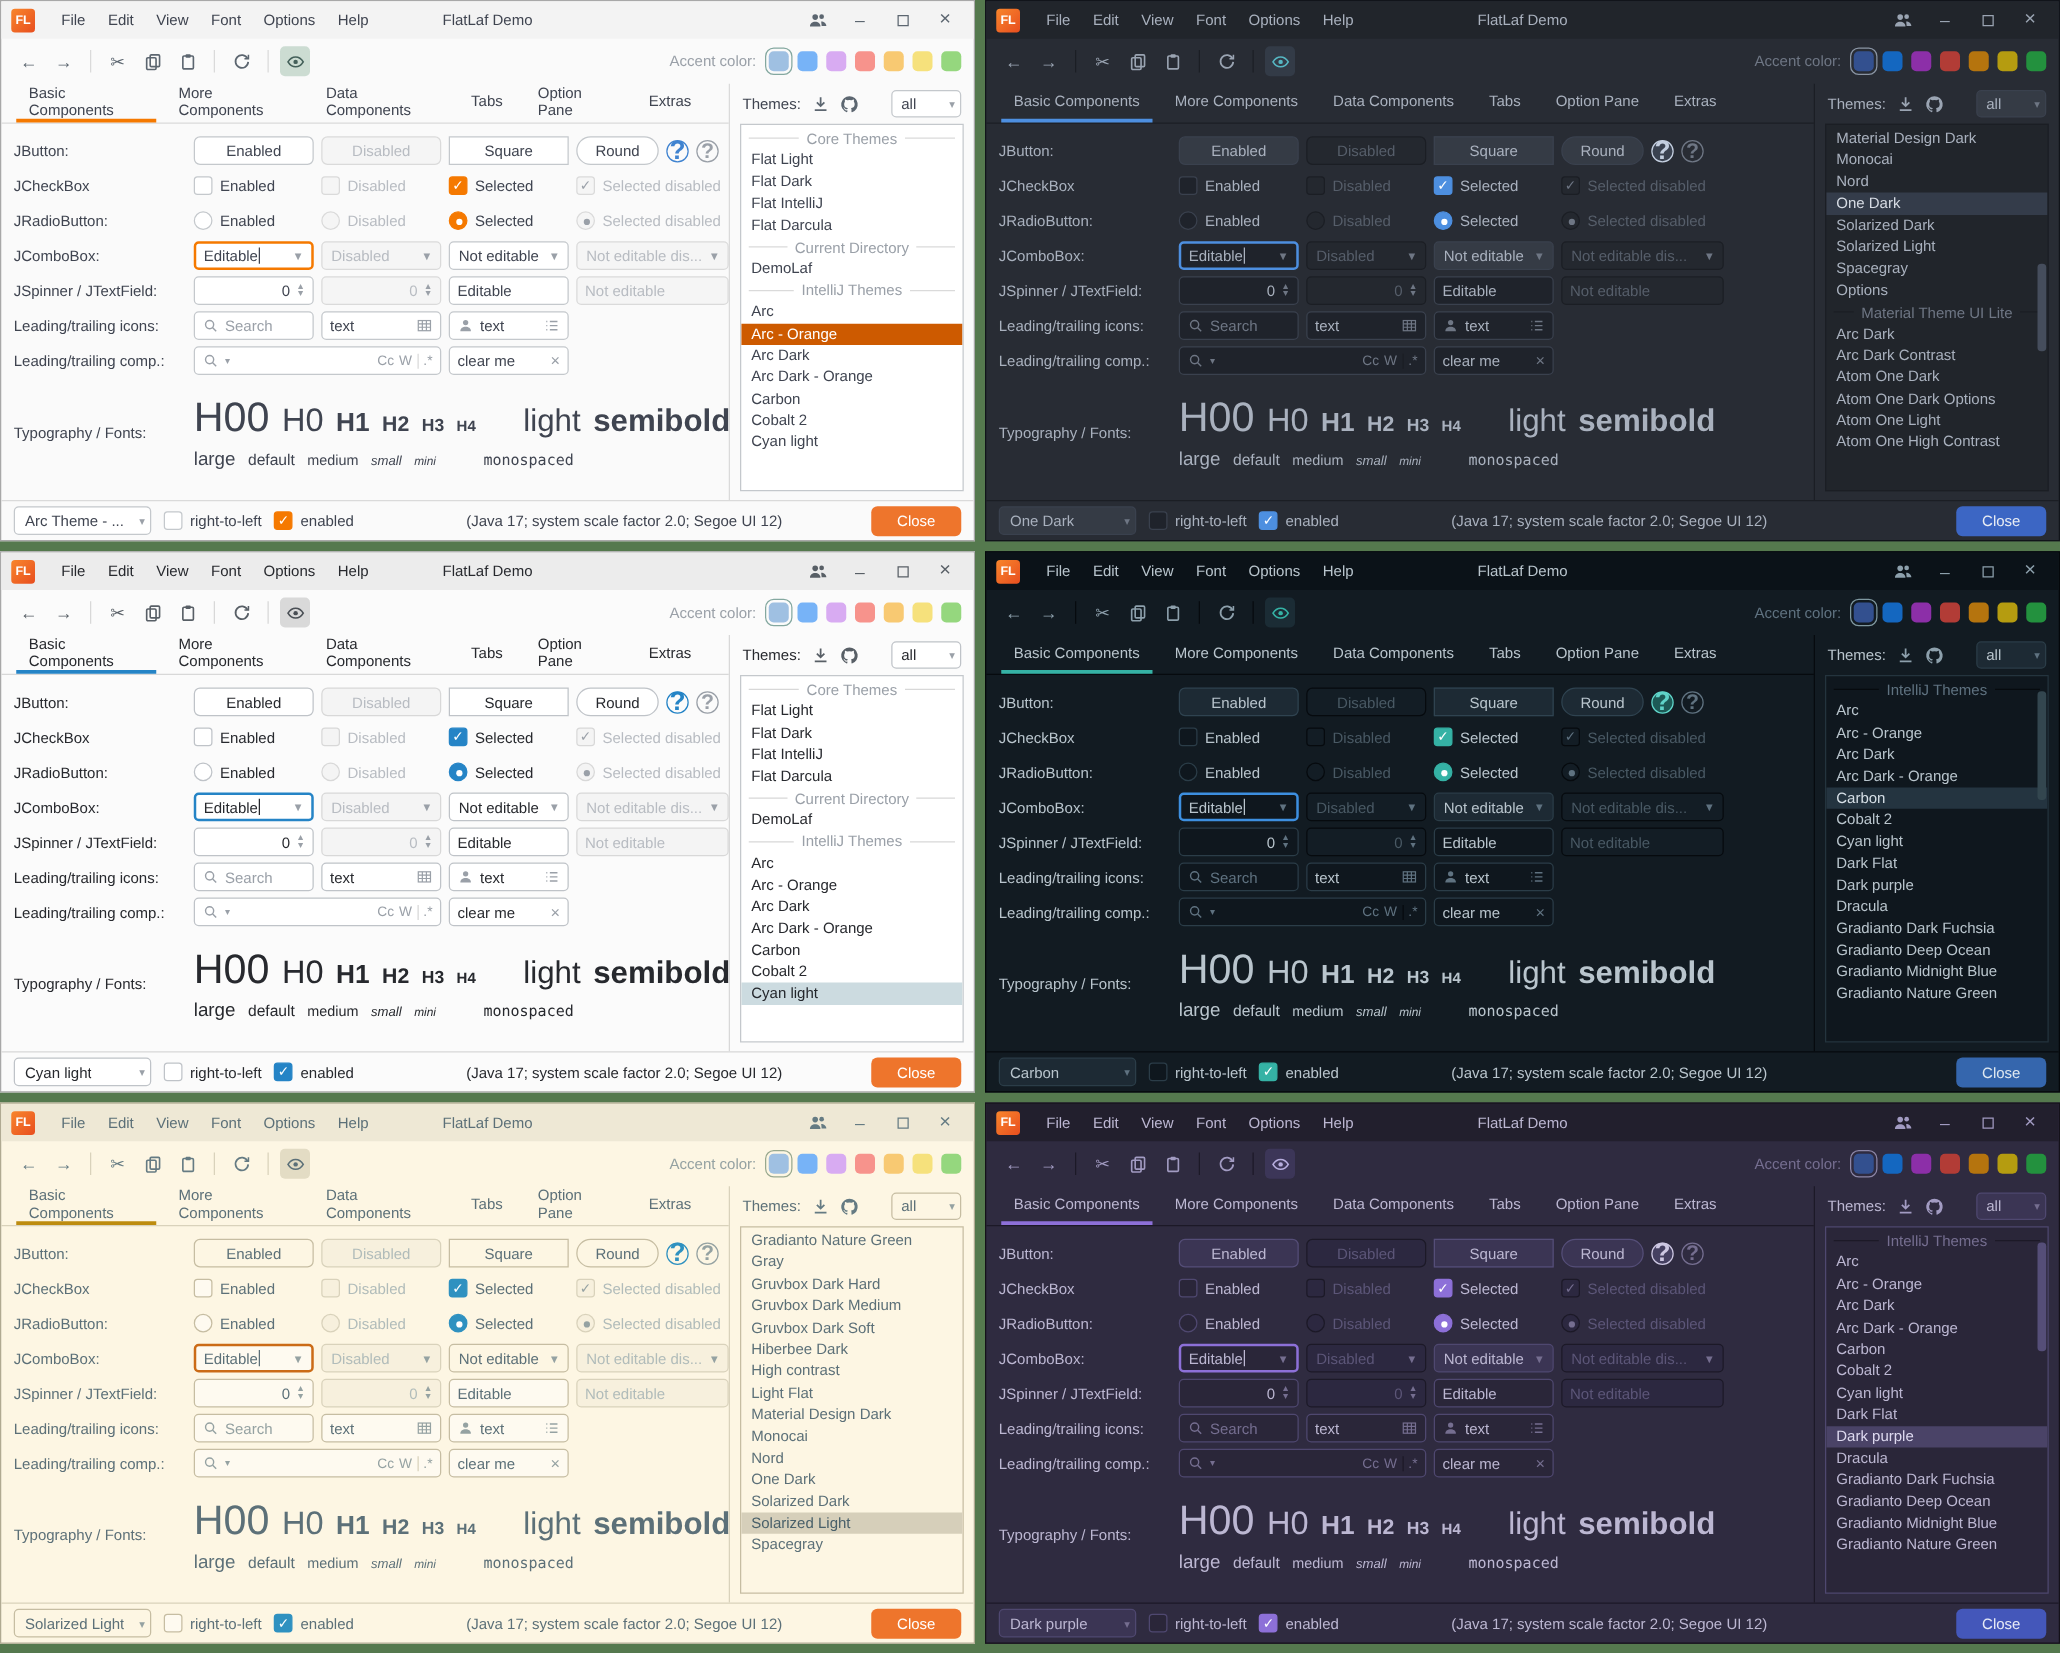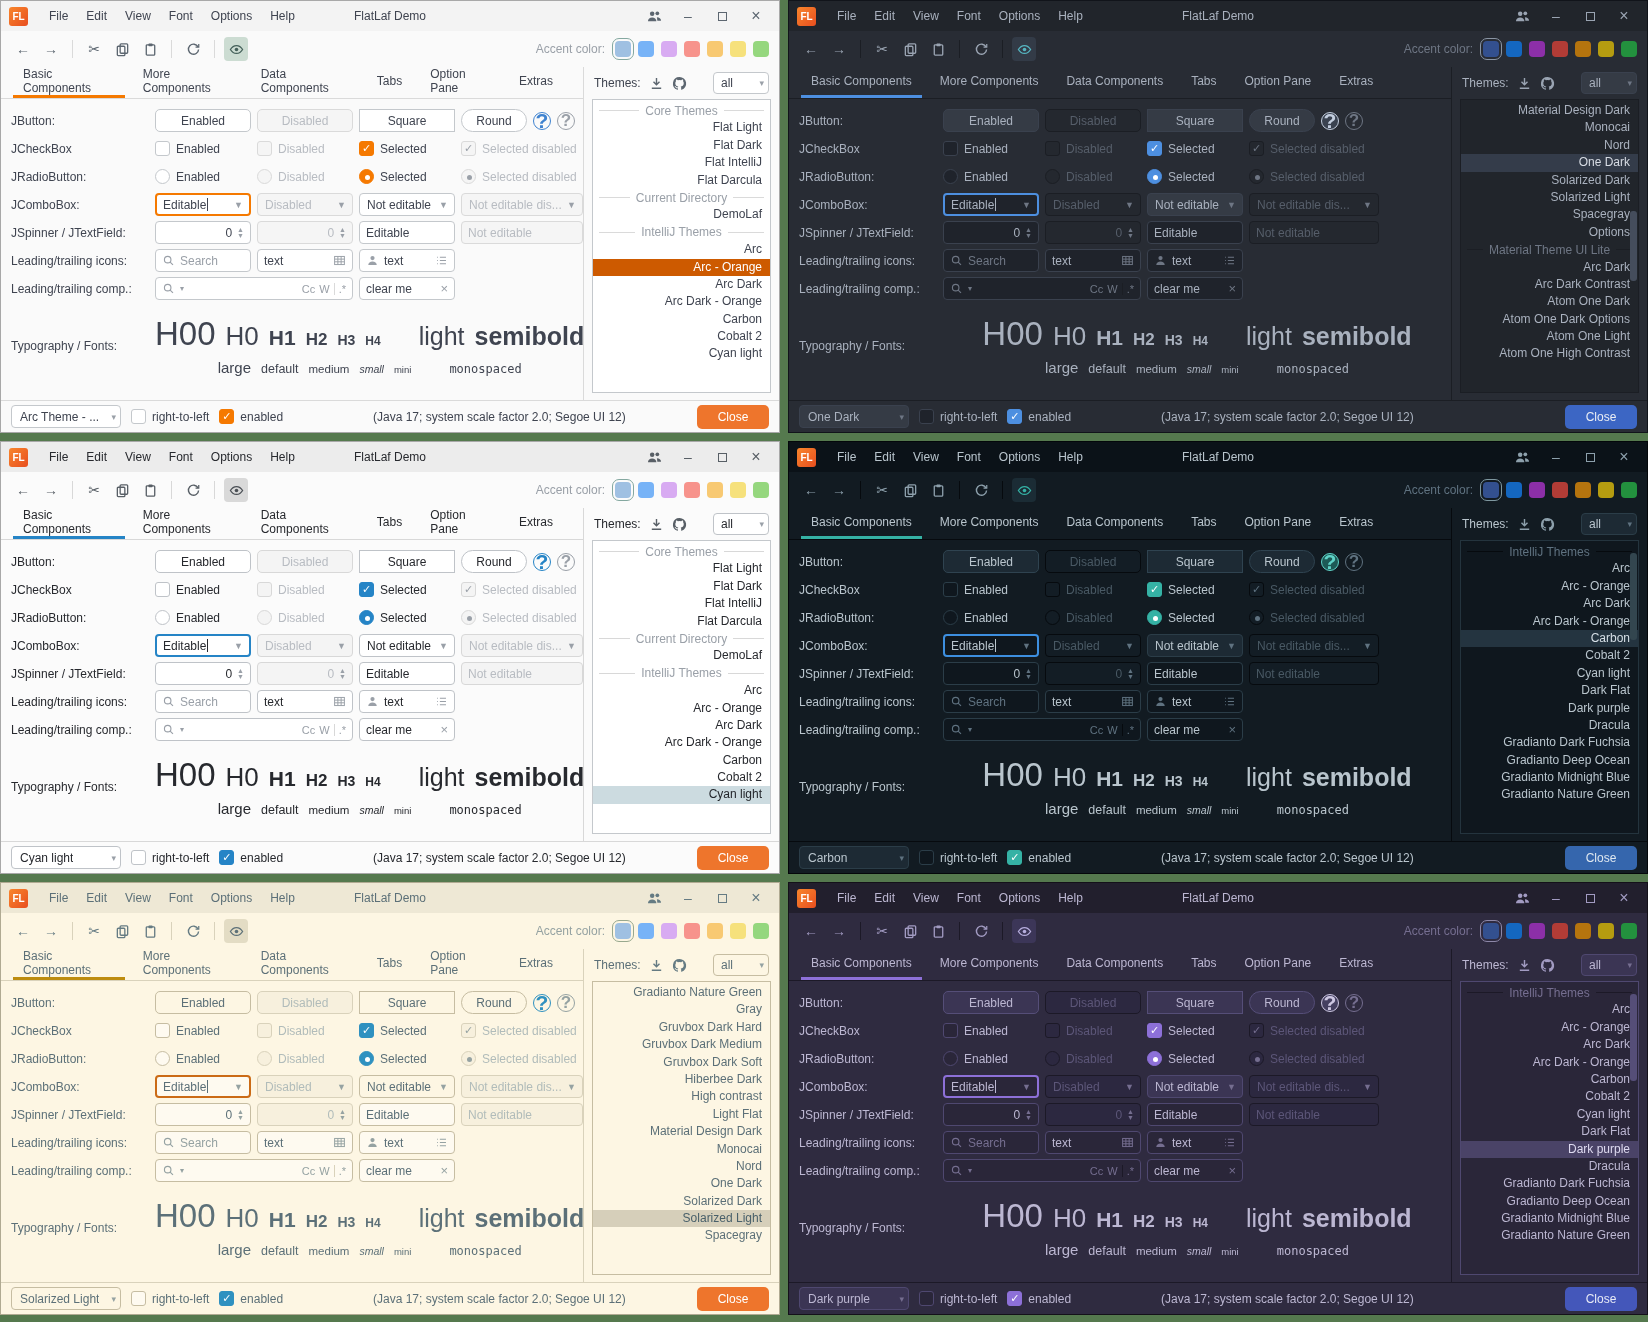--- a/index.html
+++ b/index.html
@@ -87,39 +87,39 @@
   .field .ficon { color:var(--muted); display:flex; flex:0 0 auto; }
   .field .ficon svg { width:13px; height:13px; }
   .spinner input { text-align:right; }
   .spin-arrows { display:flex; flex-direction:column; color:var(--muted); font-size:7px; line-height:6px; flex:0 0 auto; }
   .mini-arrow { font-size:8px; color:var(--muted); }
   .search-ops { margin-left:auto; display:flex; align-items:center; gap:4px; color:var(--muted); font-size:11px; flex:0 0 auto; }
   .search-ops .divider { width:1px; height:12px; background:var(--border); }
   .clear-x { margin-left:auto; color:var(--muted); font-size:13px; }
 
   .typo-row { display:grid; grid-template-columns:138px 1fr; column-gap:6px; margin-top:10px; }
-  .typo-body { display:flex; flex-direction:column; gap:6px;align-items:center; }
+  .typo-body { display:flex; flex-direction:column; gap:6px; }
   .typo-line1 { display:flex; align-items:baseline; gap:10px; }
   .h00{font-size:33px;} .h0{font-size:26px;} .h1{font-size:21px;font-weight:bold;} .h2{font-size:17px;font-weight:bold;}
   .h3{font-size:14px;font-weight:bold;} .h4{font-size:12px;font-weight:bold;}
   .wlight{font-size:25px;font-weight:300;margin-left:28px;} .wsemi{font-size:25px;font-weight:600;}
   .typo-line2 { display:flex; align-items:baseline; gap:10px; }
-  .slarge{font-size:15px;} .sdefault{font-size:12.5px;} .smedium{font-size:11.5px;} .ssmall{font-size:10.5px;font-style:italic;} .smini{font-size:9.5px;}
+  .slarge{font-size:15px;} .sdefault{font-size:12.5px;} .smedium{font-size:11.5px;} .ssmall{font-size:10.5px;font-style:italic;} .smini{font-size:9.5px;font-style:italic;}
   .smono{font-family:"DejaVu Sans Mono",monospace;font-size:12px;margin-left:28px;}
 
   
   .themes { flex:0 0 196px; border-left:1px solid var(--border); display:flex; flex-direction:column; padding:0 8px; }
   .theader { height:32px; flex:0 0 32px; display:flex; align-items:center; gap:8px; padding:0 2px; }
   .theader .tlabel { color:var(--text); }
   .ticon { color:var(--icon); display:flex; }
   .ticon svg { width:15px; height:15px; }
   .all-combo { margin-left:auto; width:56px; height:22px; display:flex; align-items:center; padding:0 4px 0 7px;
                border:1px solid var(--fieldBorder); border-radius:4px; background:var(--buttonBg); }
   .all-combo .arrow { margin-left:auto; font-size:9px; color:var(--muted); }
-  .tlist-wrap { position:relative; flex:1; border:1px solid var(--listBorder); background:var(--listBg); margin-bottom:7px; overflow:hidden;text-align:right; }
+  .tlist-wrap { position:relative; flex:1; border:1px solid var(--listBorder); background:var(--listBg); margin-bottom:7px; overflow:hidden; }
   .tlist { padding:2px 0; }
   .titem { height:17.4px; line-height:17.4px; padding:0 8px; white-space:nowrap; }
   .titem.selected { background:var(--selBg); color:var(--selFg); }
   .tsep { height:17.4px; display:flex; align-items:center; gap:6px; color:var(--sepText); padding:0 6px; }
   .tsep::before,.tsep::after { content:""; flex:1; border-top:1px solid var(--border); }
   .thumb { position:absolute; right:1px; width:7px; border-radius:3px; background:var(--scrollThumb); display:none; }
 
   
   .bottombar { position:relative; height:32px; flex:0 0 32px; border-top:1px solid var(--border);
                display:flex; align-items:center; padding:0 10px; gap:10px; }

